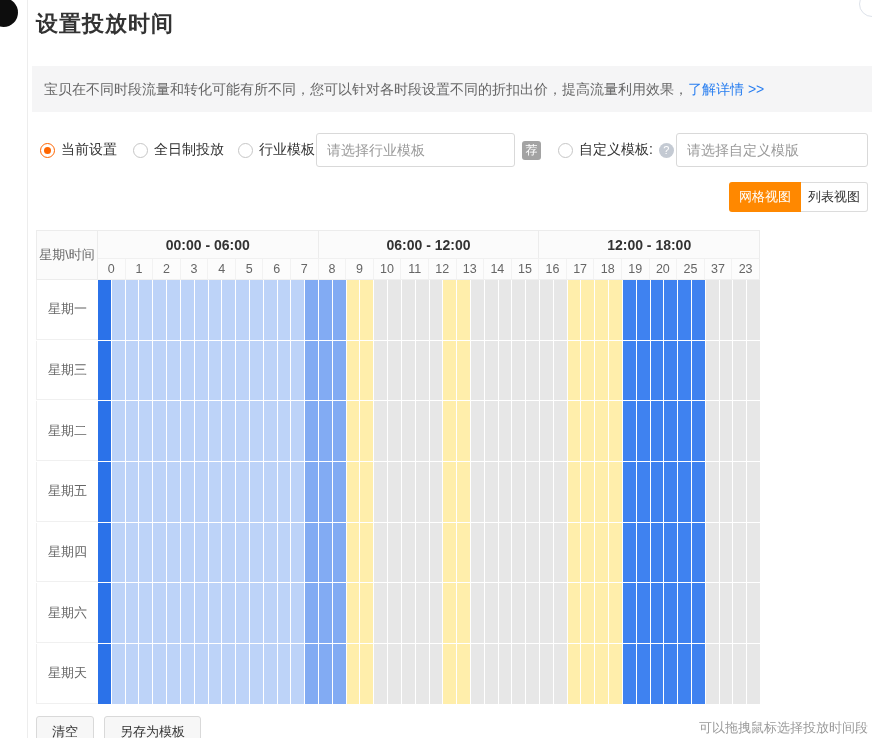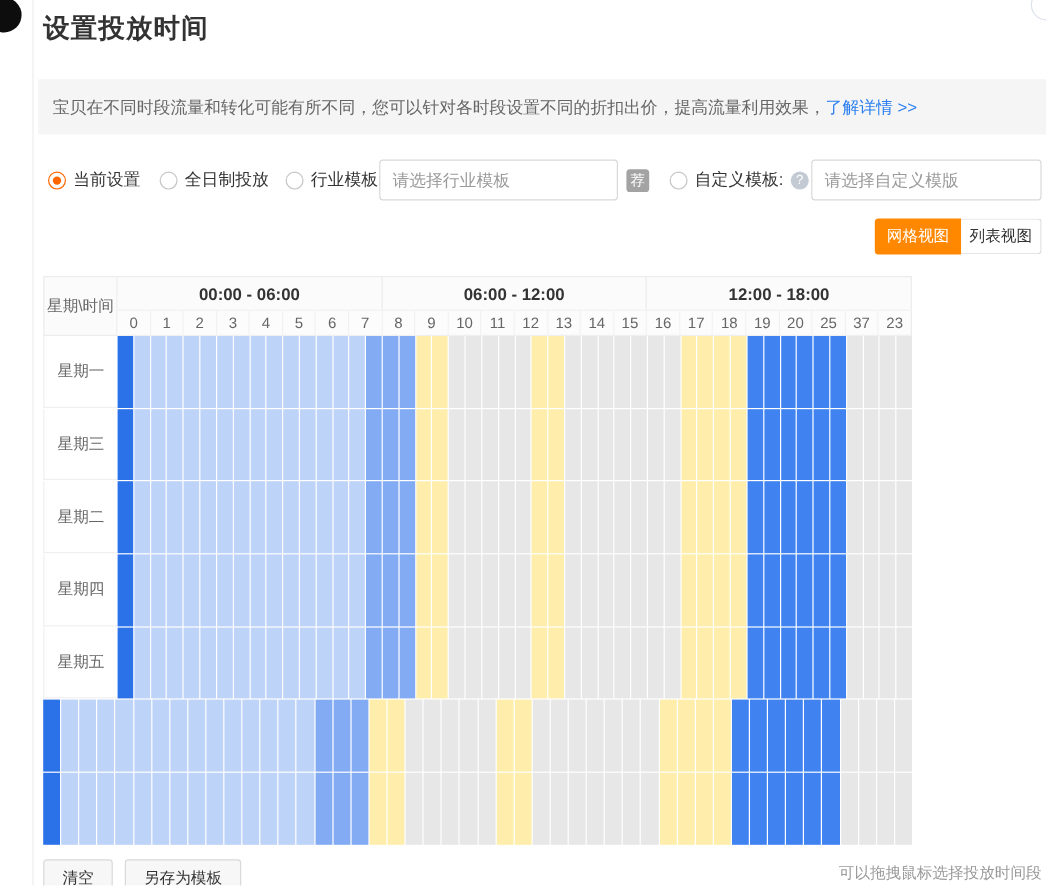--- a/index.html
+++ b/index.html
@@ -286,20 +286,73 @@
           <div class="slot" style="background: rgb(63, 130, 240);"></div>
           <div class="slot" style="background: rgb(63, 130, 240);"></div>
           <div class="slot" style="background: rgb(63, 130, 240);"></div>
           <div class="slot" style="background: rgb(231, 231, 231);"></div>
           <div class="slot" style="background: rgb(231, 231, 231);"></div>
           <div class="slot" style="background: rgb(231, 231, 231);"></div>
           <div class="slot" style="background: rgb(231, 231, 231);"></div>
         </div>
       </div>
       <div class="day-row">
+        <div class="day-label">星期五</div>
+        <div class="slot-strip">
+          <div class="slot" style="background: rgb(43, 114, 233);"></div>
+          <div class="slot" style="background: rgb(189, 211, 248);"></div>
+          <div class="slot" style="background: rgb(189, 211, 248);"></div>
+          <div class="slot" style="background: rgb(189, 211, 248);"></div>
+          <div class="slot" style="background: rgb(189, 211, 248);"></div>
+          <div class="slot" style="background: rgb(189, 211, 248);"></div>
+          <div class="slot" style="background: rgb(189, 211, 248);"></div>
+          <div class="slot" style="background: rgb(189, 211, 248);"></div>
+          <div class="slot" style="background: rgb(189, 211, 248);"></div>
+          <div class="slot" style="background: rgb(189, 211, 248);"></div>
+          <div class="slot" style="background: rgb(189, 211, 248);"></div>
+          <div class="slot" style="background: rgb(189, 211, 248);"></div>
+          <div class="slot" style="background: rgb(189, 211, 248);"></div>
+          <div class="slot" style="background: rgb(189, 211, 248);"></div>
+          <div class="slot" style="background: rgb(189, 211, 248);"></div>
+          <div class="slot" style="background: rgb(130, 171, 243);"></div>
+          <div class="slot" style="background: rgb(130, 171, 243);"></div>
+          <div class="slot" style="background: rgb(130, 171, 243);"></div>
+          <div class="slot" style="background: rgb(255, 238, 171);"></div>
+          <div class="slot" style="background: rgb(255, 238, 171);"></div>
+          <div class="slot" style="background: rgb(231, 231, 231);"></div>
+          <div class="slot" style="background: rgb(231, 231, 231);"></div>
+          <div class="slot" style="background: rgb(231, 231, 231);"></div>
+          <div class="slot" style="background: rgb(231, 231, 231);"></div>
+          <div class="slot" style="background: rgb(231, 231, 231);"></div>
+          <div class="slot" style="background: rgb(255, 238, 171);"></div>
+          <div class="slot" style="background: rgb(255, 238, 171);"></div>
+          <div class="slot" style="background: rgb(231, 231, 231);"></div>
+          <div class="slot" style="background: rgb(231, 231, 231);"></div>
+          <div class="slot" style="background: rgb(231, 231, 231);"></div>
+          <div class="slot" style="background: rgb(231, 231, 231);"></div>
+          <div class="slot" style="background: rgb(231, 231, 231);"></div>
+          <div class="slot" style="background: rgb(231, 231, 231);"></div>
+          <div class="slot" style="background: rgb(231, 231, 231);"></div>
+          <div class="slot" style="background: rgb(255, 238, 171);"></div>
+          <div class="slot" style="background: rgb(255, 238, 171);"></div>
+          <div class="slot" style="background: rgb(255, 238, 171);"></div>
+          <div class="slot" style="background: rgb(255, 238, 171);"></div>
+          <div class="slot" style="background: rgb(63, 130, 240);"></div>
+          <div class="slot" style="background: rgb(63, 130, 240);"></div>
+          <div class="slot" style="background: rgb(63, 130, 240);"></div>
+          <div class="slot" style="background: rgb(63, 130, 240);"></div>
+          <div class="slot" style="background: rgb(63, 130, 240);"></div>
+          <div class="slot" style="background: rgb(63, 130, 240);"></div>
+          <div class="slot" style="background: rgb(231, 231, 231);"></div>
+          <div class="slot" style="background: rgb(231, 231, 231);"></div>
+          <div class="slot" style="background: rgb(231, 231, 231);"></div>
+          <div class="slot" style="background: rgb(231, 231, 231);"></div>
+        </div>
+      </div>
+      <div class="day-row">
         <div class="day-label">星期四</div>
         <div class="slot-strip">
           <div class="slot" style="background: rgb(43, 114, 233);"></div>
           <div class="slot" style="background: rgb(189, 211, 248);"></div>
           <div class="slot" style="background: rgb(189, 211, 248);"></div>
           <div class="slot" style="background: rgb(189, 211, 248);"></div>
           <div class="slot" style="background: rgb(189, 211, 248);"></div>
           <div class="slot" style="background: rgb(189, 211, 248);"></div>
           <div class="slot" style="background: rgb(189, 211, 248);"></div>
           <div class="slot" style="background: rgb(189, 211, 248);"></div>
@@ -339,125 +392,74 @@
           <div class="slot" style="background: rgb(63, 130, 240);"></div>
           <div class="slot" style="background: rgb(63, 130, 240);"></div>
           <div class="slot" style="background: rgb(63, 130, 240);"></div>
           <div class="slot" style="background: rgb(231, 231, 231);"></div>
           <div class="slot" style="background: rgb(231, 231, 231);"></div>
           <div class="slot" style="background: rgb(231, 231, 231);"></div>
           <div class="slot" style="background: rgb(231, 231, 231);"></div>
         </div>
       </div>
       <div class="day-row">
-        <div class="day-label">星期五</div>
-        <div class="slot-strip">
-          <div class="slot" style="background: rgb(43, 114, 233);"></div>
-          <div class="slot" style="background: rgb(189, 211, 248);"></div>
-          <div class="slot" style="background: rgb(189, 211, 248);"></div>
-          <div class="slot" style="background: rgb(189, 211, 248);"></div>
-          <div class="slot" style="background: rgb(189, 211, 248);"></div>
-          <div class="slot" style="background: rgb(189, 211, 248);"></div>
-          <div class="slot" style="background: rgb(189, 211, 248);"></div>
-          <div class="slot" style="background: rgb(189, 211, 248);"></div>
-          <div class="slot" style="background: rgb(189, 211, 248);"></div>
-          <div class="slot" style="background: rgb(189, 211, 248);"></div>
-          <div class="slot" style="background: rgb(189, 211, 248);"></div>
-          <div class="slot" style="background: rgb(189, 211, 248);"></div>
-          <div class="slot" style="background: rgb(189, 211, 248);"></div>
-          <div class="slot" style="background: rgb(189, 211, 248);"></div>
-          <div class="slot" style="background: rgb(189, 211, 248);"></div>
-          <div class="slot" style="background: rgb(130, 171, 243);"></div>
-          <div class="slot" style="background: rgb(130, 171, 243);"></div>
-          <div class="slot" style="background: rgb(130, 171, 243);"></div>
-          <div class="slot" style="background: rgb(255, 238, 171);"></div>
-          <div class="slot" style="background: rgb(255, 238, 171);"></div>
-          <div class="slot" style="background: rgb(231, 231, 231);"></div>
-          <div class="slot" style="background: rgb(231, 231, 231);"></div>
-          <div class="slot" style="background: rgb(231, 231, 231);"></div>
-          <div class="slot" style="background: rgb(231, 231, 231);"></div>
-          <div class="slot" style="background: rgb(231, 231, 231);"></div>
-          <div class="slot" style="background: rgb(255, 238, 171);"></div>
-          <div class="slot" style="background: rgb(255, 238, 171);"></div>
-          <div class="slot" style="background: rgb(231, 231, 231);"></div>
-          <div class="slot" style="background: rgb(231, 231, 231);"></div>
-          <div class="slot" style="background: rgb(231, 231, 231);"></div>
-          <div class="slot" style="background: rgb(231, 231, 231);"></div>
-          <div class="slot" style="background: rgb(231, 231, 231);"></div>
-          <div class="slot" style="background: rgb(231, 231, 231);"></div>
-          <div class="slot" style="background: rgb(231, 231, 231);"></div>
-          <div class="slot" style="background: rgb(255, 238, 171);"></div>
-          <div class="slot" style="background: rgb(255, 238, 171);"></div>
-          <div class="slot" style="background: rgb(255, 238, 171);"></div>
-          <div class="slot" style="background: rgb(255, 238, 171);"></div>
-          <div class="slot" style="background: rgb(63, 130, 240);"></div>
-          <div class="slot" style="background: rgb(63, 130, 240);"></div>
-          <div class="slot" style="background: rgb(63, 130, 240);"></div>
-          <div class="slot" style="background: rgb(63, 130, 240);"></div>
-          <div class="slot" style="background: rgb(63, 130, 240);"></div>
-          <div class="slot" style="background: rgb(63, 130, 240);"></div>
-          <div class="slot" style="background: rgb(231, 231, 231);"></div>
-          <div class="slot" style="background: rgb(231, 231, 231);"></div>
-          <div class="slot" style="background: rgb(231, 231, 231);"></div>
-          <div class="slot" style="background: rgb(231, 231, 231);"></div>
-        </div>
-      </div>
-      <div class="day-row">
-        <div class="slot-strip">
-          <div class="slot" style="background: rgb(43, 114, 233);"></div>
-          <div class="slot" style="background: rgb(189, 211, 248);"></div>
-          <div class="slot" style="background: rgb(189, 211, 248);"></div>
-          <div class="slot" style="background: rgb(189, 211, 248);"></div>
-          <div class="slot" style="background: rgb(189, 211, 248);"></div>
-          <div class="slot" style="background: rgb(189, 211, 248);"></div>
-          <div class="slot" style="background: rgb(189, 211, 248);"></div>
-          <div class="slot" style="background: rgb(189, 211, 248);"></div>
-          <div class="slot" style="background: rgb(189, 211, 248);"></div>
-          <div class="slot" style="background: rgb(189, 211, 248);"></div>
-          <div class="slot" style="background: rgb(189, 211, 248);"></div>
-          <div class="slot" style="background: rgb(189, 211, 248);"></div>
-          <div class="slot" style="background: rgb(189, 211, 248);"></div>
-          <div class="slot" style="background: rgb(189, 211, 248);"></div>
-          <div class="slot" style="background: rgb(189, 211, 248);"></div>
-          <div class="slot" style="background: rgb(130, 171, 243);"></div>
-          <div class="slot" style="background: rgb(130, 171, 243);"></div>
-          <div class="slot" style="background: rgb(130, 171, 243);"></div>
-          <div class="slot" style="background: rgb(255, 238, 171);"></div>
-          <div class="slot" style="background: rgb(255, 238, 171);"></div>
-          <div class="slot" style="background: rgb(231, 231, 231);"></div>
-          <div class="slot" style="background: rgb(231, 231, 231);"></div>
-          <div class="slot" style="background: rgb(231, 231, 231);"></div>
-          <div class="slot" style="background: rgb(231, 231, 231);"></div>
-          <div class="slot" style="background: rgb(231, 231, 231);"></div>
-          <div class="slot" style="background: rgb(255, 238, 171);"></div>
-          <div class="slot" style="background: rgb(255, 238, 171);"></div>
-          <div class="slot" style="background: rgb(231, 231, 231);"></div>
-          <div class="slot" style="background: rgb(231, 231, 231);"></div>
-          <div class="slot" style="background: rgb(231, 231, 231);"></div>
-          <div class="slot" style="background: rgb(231, 231, 231);"></div>
-          <div class="slot" style="background: rgb(231, 231, 231);"></div>
-          <div class="slot" style="background: rgb(231, 231, 231);"></div>
-          <div class="slot" style="background: rgb(231, 231, 231);"></div>
-          <div class="slot" style="background: rgb(255, 238, 171);"></div>
-          <div class="slot" style="background: rgb(255, 238, 171);"></div>
-          <div class="slot" style="background: rgb(255, 238, 171);"></div>
-          <div class="slot" style="background: rgb(255, 238, 171);"></div>
-          <div class="slot" style="background: rgb(63, 130, 240);"></div>
-          <div class="slot" style="background: rgb(63, 130, 240);"></div>
-          <div class="slot" style="background: rgb(63, 130, 240);"></div>
-          <div class="slot" style="background: rgb(63, 130, 240);"></div>
-          <div class="slot" style="background: rgb(63, 130, 240);"></div>
-          <div class="slot" style="background: rgb(63, 130, 240);"></div>
-          <div class="slot" style="background: rgb(231, 231, 231);"></div>
-          <div class="slot" style="background: rgb(231, 231, 231);"></div>
-          <div class="slot" style="background: rgb(231, 231, 231);"></div>
-          <div class="slot" style="background: rgb(231, 231, 231);"></div>
-        </div>
-      </div>
-      <div class="day-row">
+        <div class="day-label">星期六</div>
+        <div class="slot-strip">
+          <div class="slot" style="background: rgb(43, 114, 233);"></div>
+          <div class="slot" style="background: rgb(189, 211, 248);"></div>
+          <div class="slot" style="background: rgb(189, 211, 248);"></div>
+          <div class="slot" style="background: rgb(189, 211, 248);"></div>
+          <div class="slot" style="background: rgb(189, 211, 248);"></div>
+          <div class="slot" style="background: rgb(189, 211, 248);"></div>
+          <div class="slot" style="background: rgb(189, 211, 248);"></div>
+          <div class="slot" style="background: rgb(189, 211, 248);"></div>
+          <div class="slot" style="background: rgb(189, 211, 248);"></div>
+          <div class="slot" style="background: rgb(189, 211, 248);"></div>
+          <div class="slot" style="background: rgb(189, 211, 248);"></div>
+          <div class="slot" style="background: rgb(189, 211, 248);"></div>
+          <div class="slot" style="background: rgb(189, 211, 248);"></div>
+          <div class="slot" style="background: rgb(189, 211, 248);"></div>
+          <div class="slot" style="background: rgb(189, 211, 248);"></div>
+          <div class="slot" style="background: rgb(130, 171, 243);"></div>
+          <div class="slot" style="background: rgb(130, 171, 243);"></div>
+          <div class="slot" style="background: rgb(130, 171, 243);"></div>
+          <div class="slot" style="background: rgb(255, 238, 171);"></div>
+          <div class="slot" style="background: rgb(255, 238, 171);"></div>
+          <div class="slot" style="background: rgb(231, 231, 231);"></div>
+          <div class="slot" style="background: rgb(231, 231, 231);"></div>
+          <div class="slot" style="background: rgb(231, 231, 231);"></div>
+          <div class="slot" style="background: rgb(231, 231, 231);"></div>
+          <div class="slot" style="background: rgb(231, 231, 231);"></div>
+          <div class="slot" style="background: rgb(255, 238, 171);"></div>
+          <div class="slot" style="background: rgb(255, 238, 171);"></div>
+          <div class="slot" style="background: rgb(231, 231, 231);"></div>
+          <div class="slot" style="background: rgb(231, 231, 231);"></div>
+          <div class="slot" style="background: rgb(231, 231, 231);"></div>
+          <div class="slot" style="background: rgb(231, 231, 231);"></div>
+          <div class="slot" style="background: rgb(231, 231, 231);"></div>
+          <div class="slot" style="background: rgb(231, 231, 231);"></div>
+          <div class="slot" style="background: rgb(231, 231, 231);"></div>
+          <div class="slot" style="background: rgb(255, 238, 171);"></div>
+          <div class="slot" style="background: rgb(255, 238, 171);"></div>
+          <div class="slot" style="background: rgb(255, 238, 171);"></div>
+          <div class="slot" style="background: rgb(255, 238, 171);"></div>
+          <div class="slot" style="background: rgb(63, 130, 240);"></div>
+          <div class="slot" style="background: rgb(63, 130, 240);"></div>
+          <div class="slot" style="background: rgb(63, 130, 240);"></div>
+          <div class="slot" style="background: rgb(63, 130, 240);"></div>
+          <div class="slot" style="background: rgb(63, 130, 240);"></div>
+          <div class="slot" style="background: rgb(63, 130, 240);"></div>
+          <div class="slot" style="background: rgb(231, 231, 231);"></div>
+          <div class="slot" style="background: rgb(231, 231, 231);"></div>
+          <div class="slot" style="background: rgb(231, 231, 231);"></div>
+          <div class="slot" style="background: rgb(231, 231, 231);"></div>
+        </div>
+      </div>
+      <div class="day-row">
+        <div class="day-label">星期天</div>
         <div class="slot-strip">
           <div class="slot" style="background: rgb(43, 114, 233);"></div>
           <div class="slot" style="background: rgb(189, 211, 248);"></div>
           <div class="slot" style="background: rgb(189, 211, 248);"></div>
           <div class="slot" style="background: rgb(189, 211, 248);"></div>
           <div class="slot" style="background: rgb(189, 211, 248);"></div>
           <div class="slot" style="background: rgb(189, 211, 248);"></div>
           <div class="slot" style="background: rgb(189, 211, 248);"></div>
           <div class="slot" style="background: rgb(189, 211, 248);"></div>
           <div class="slot" style="background: rgb(189, 211, 248);"></div>

